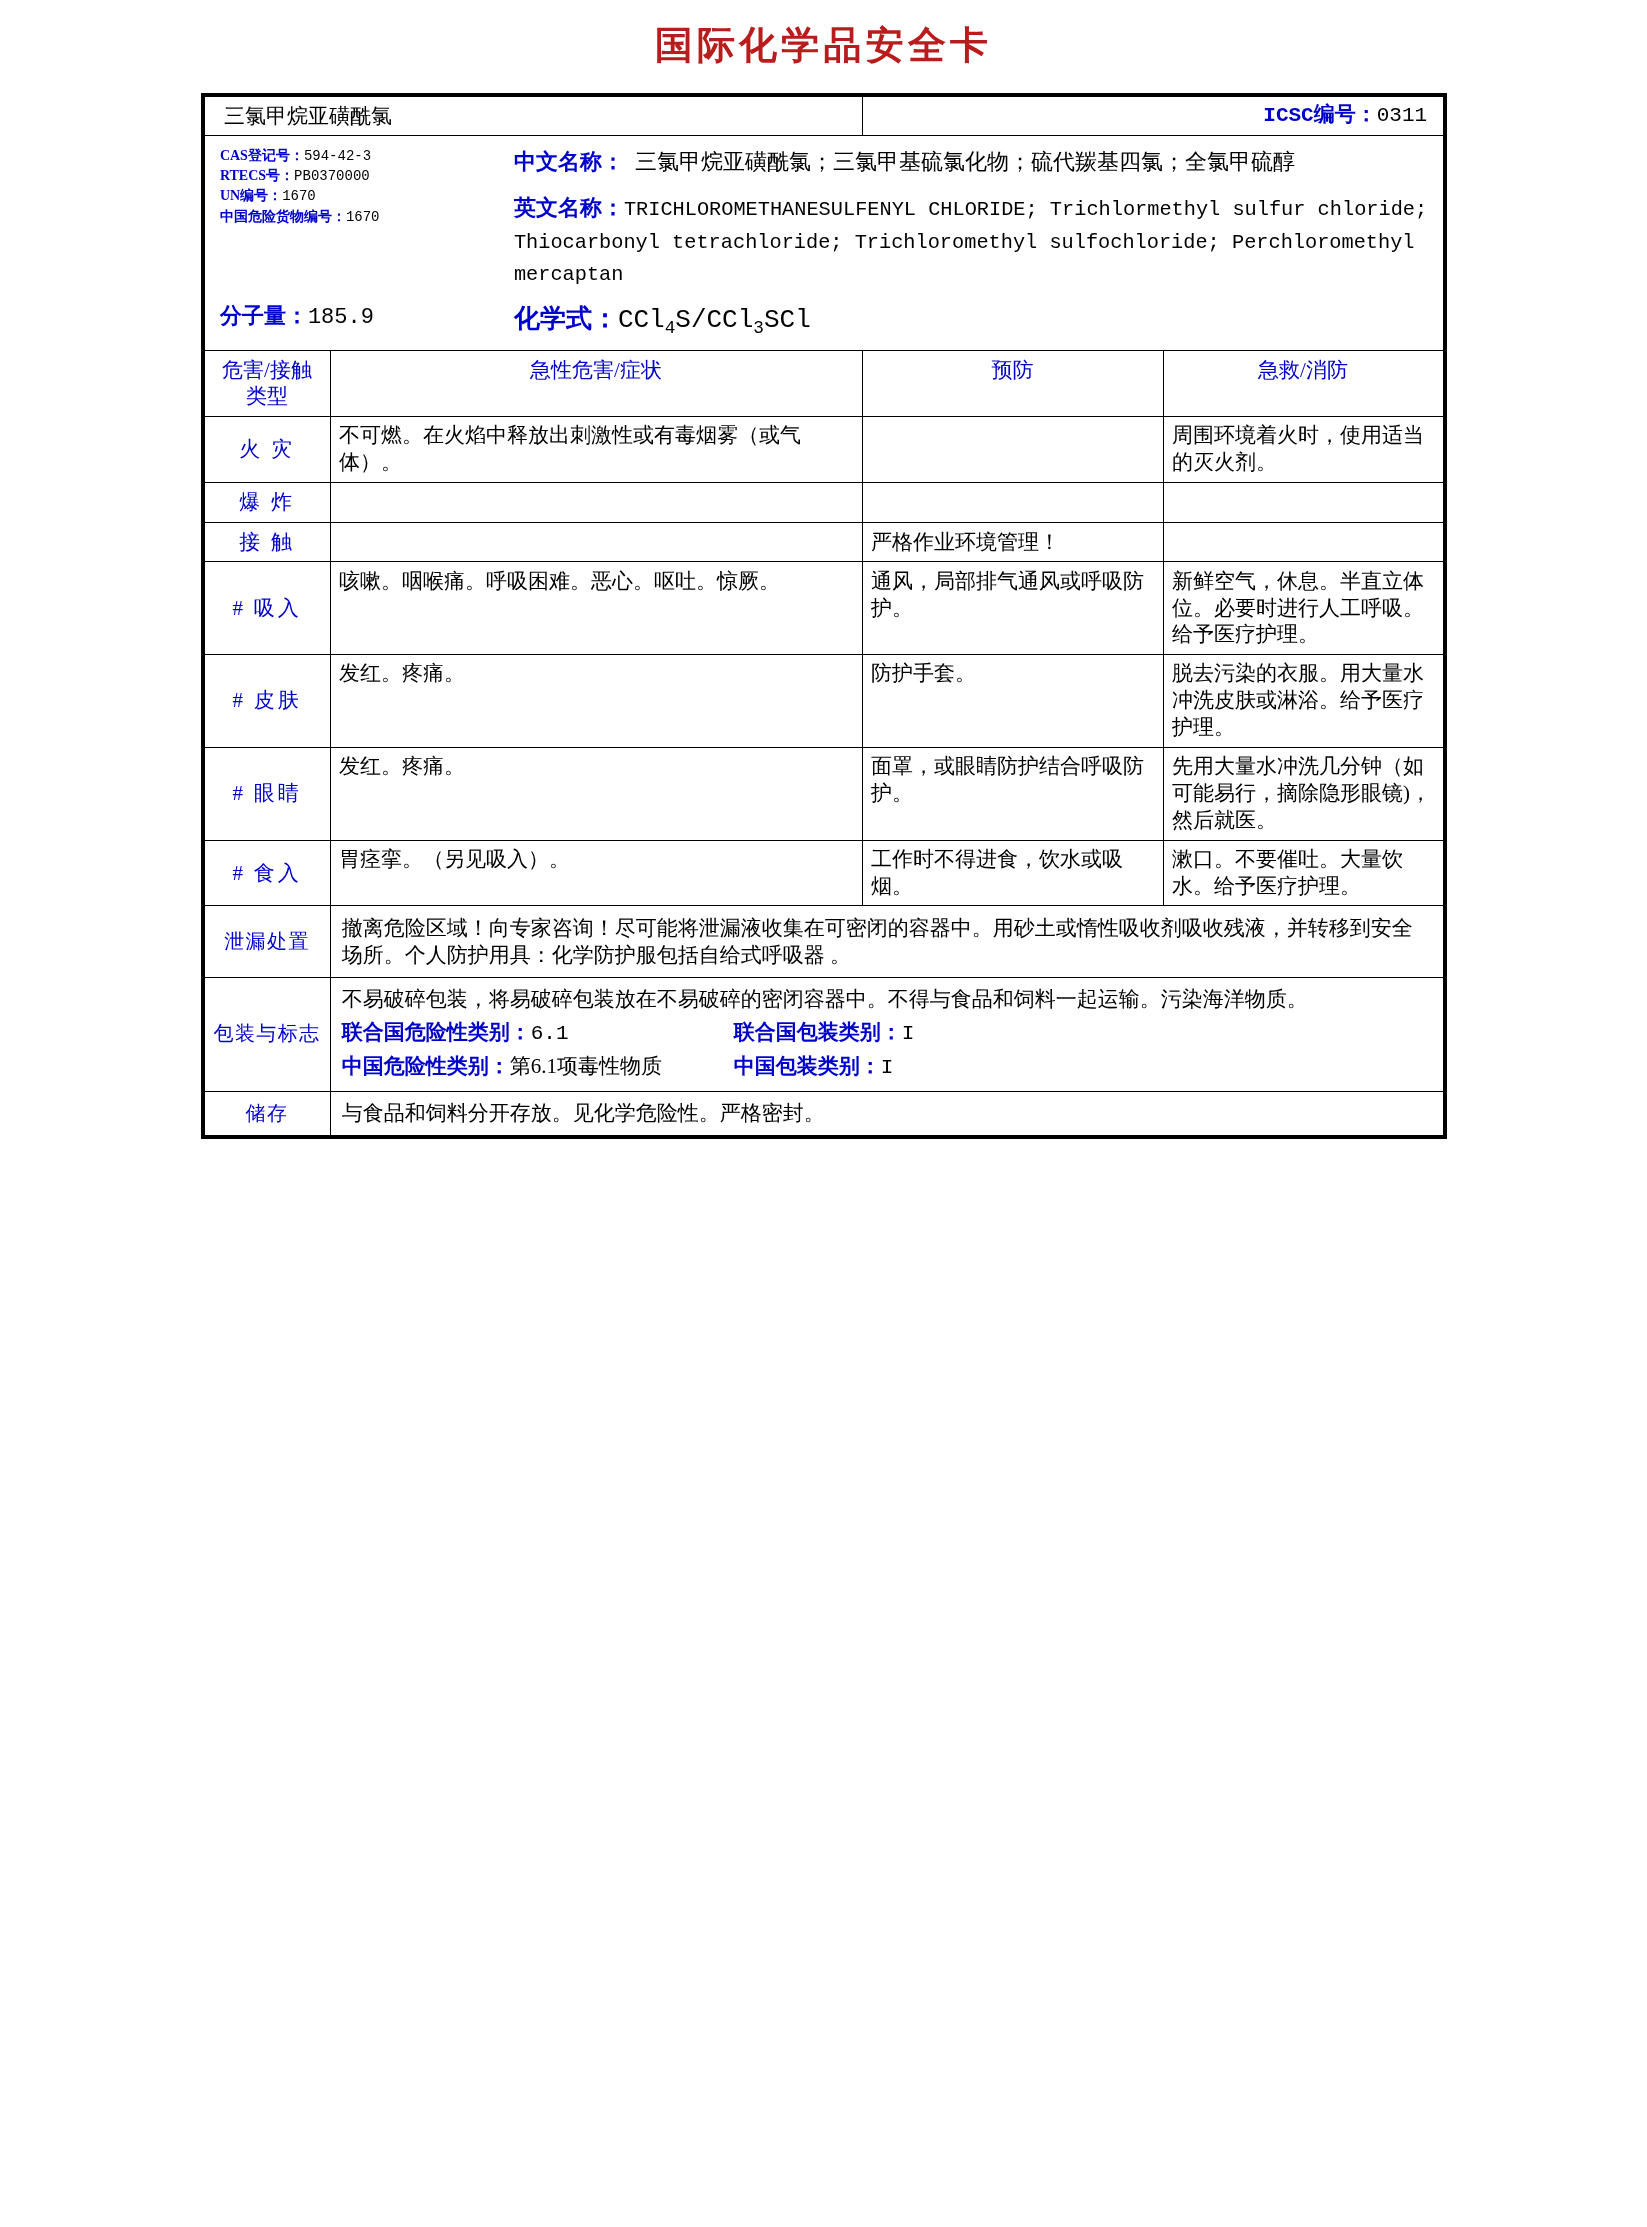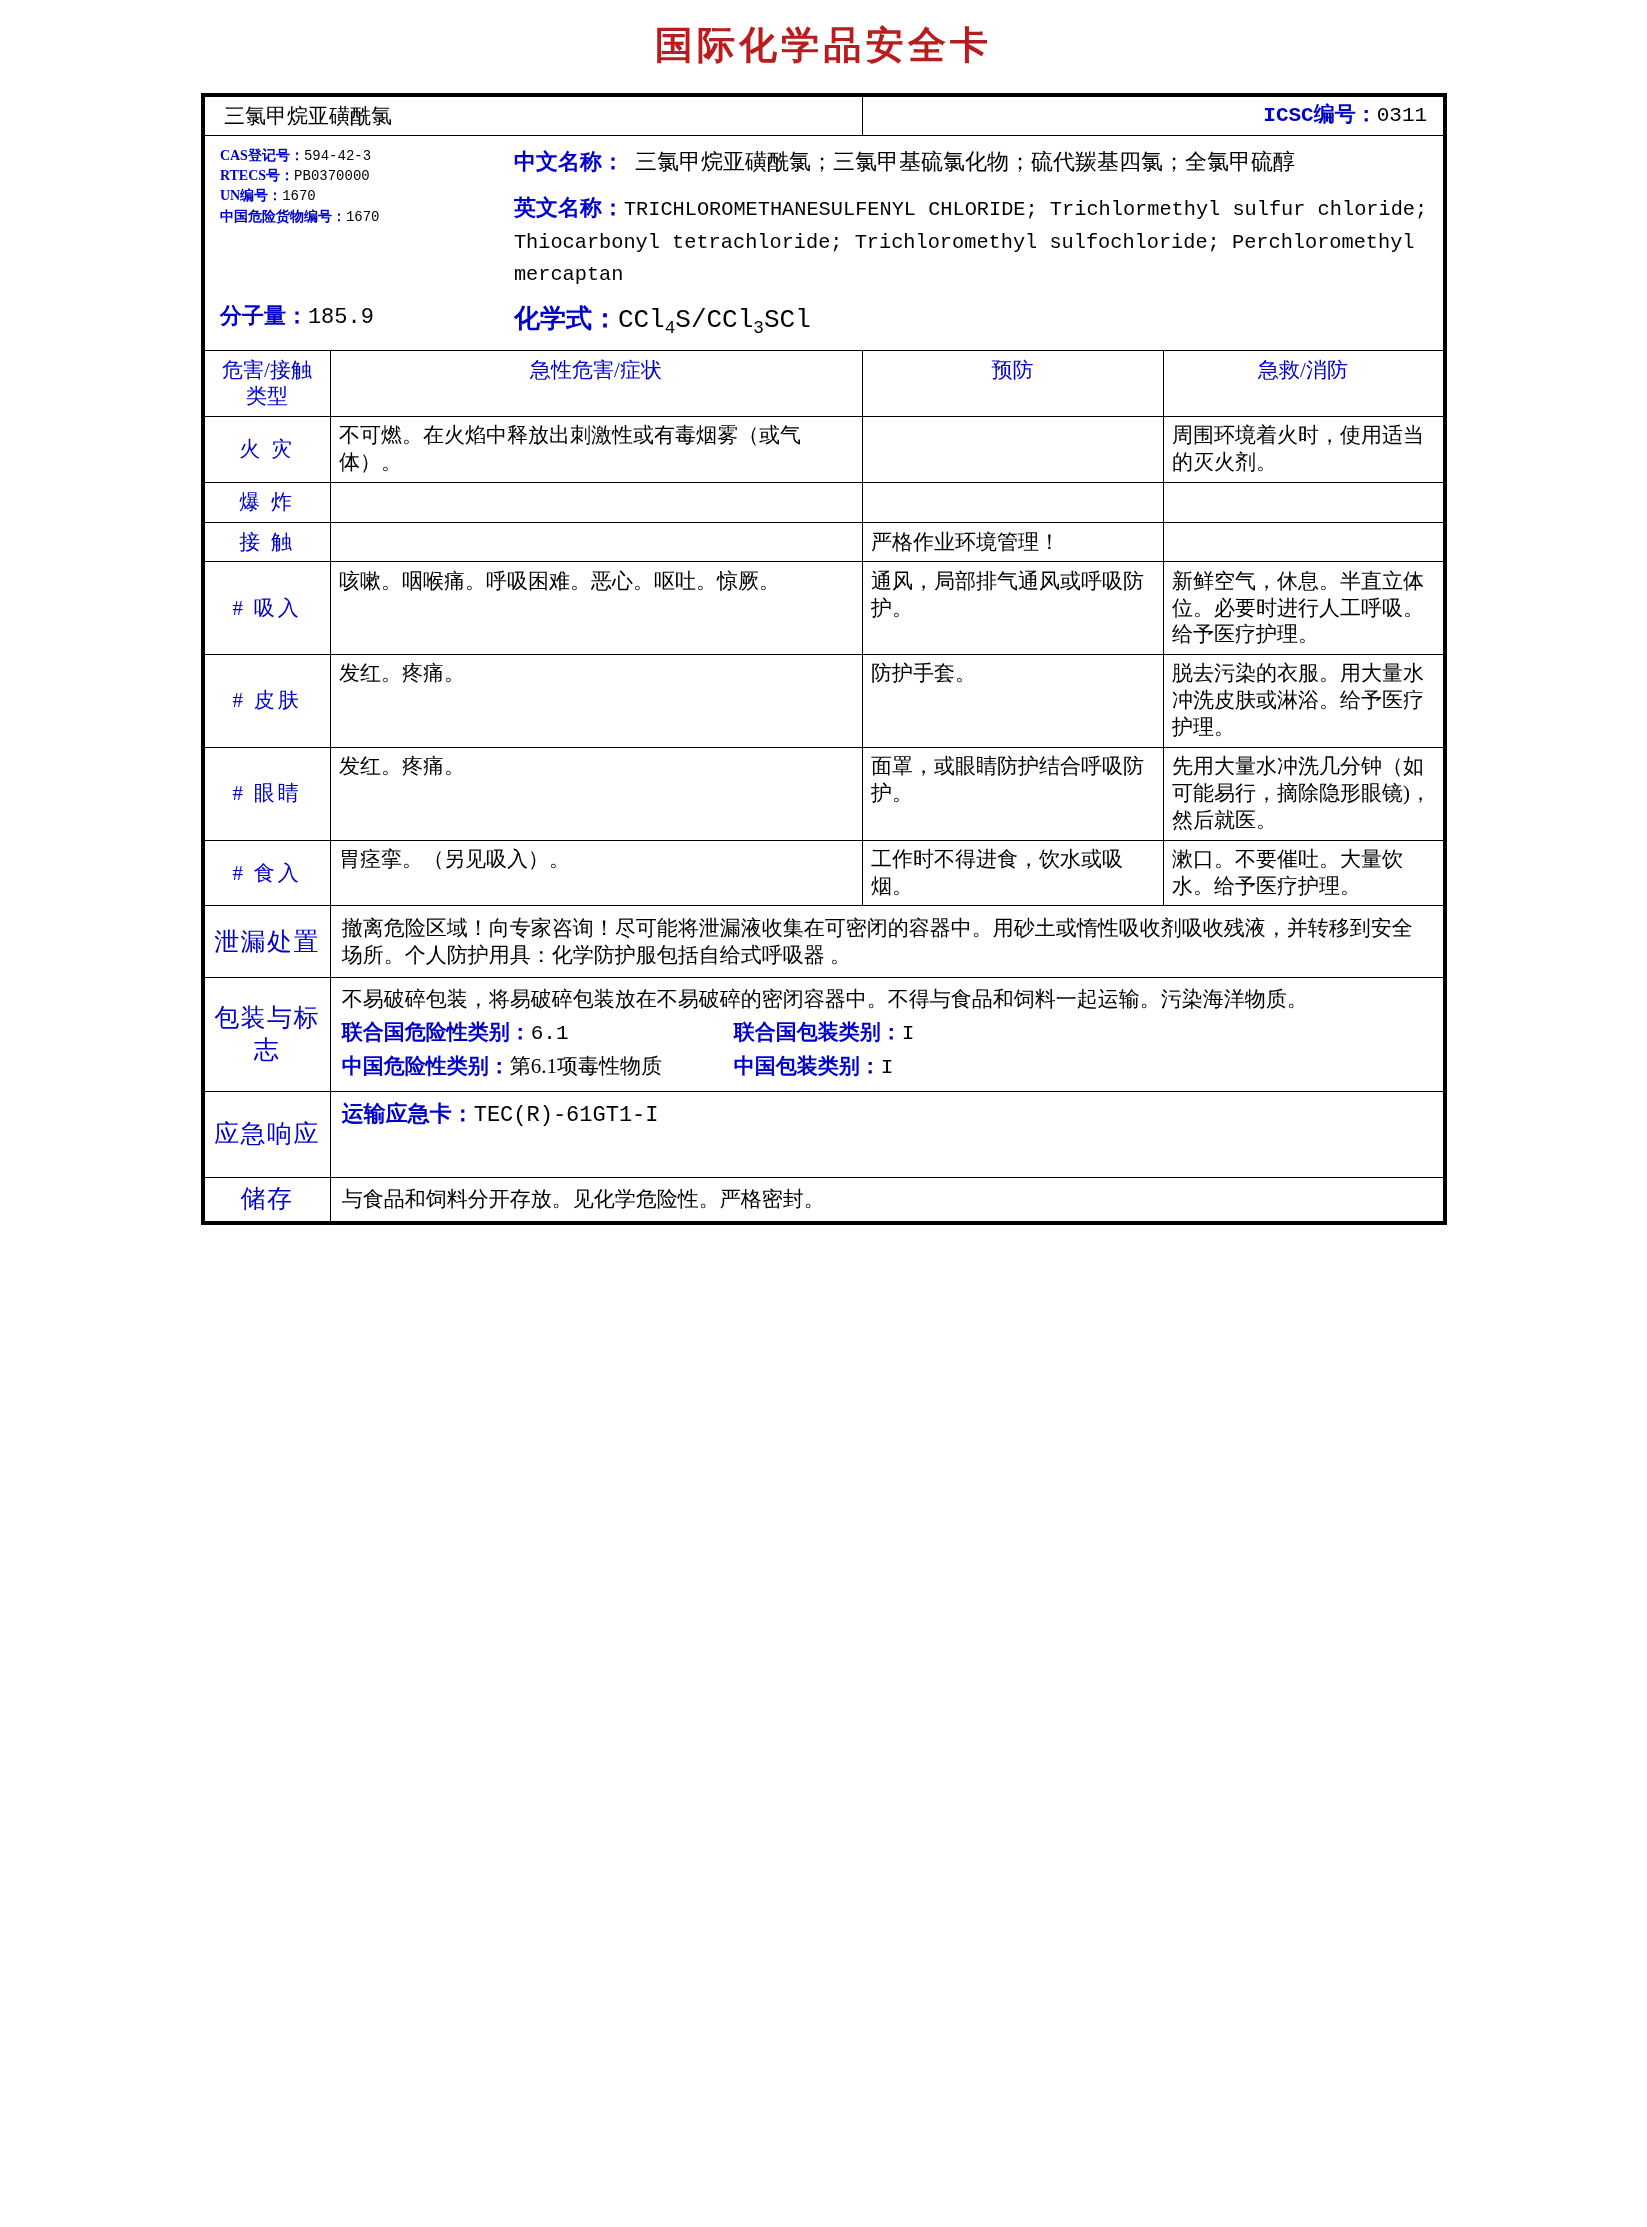--- a/index.html
+++ b/index.html
@@ -129,21 +129,21 @@
     line-height: 1.3;
   }
   .rowlabel {
     text-align: center;
     color: #0000cc;
     font-size: 23px;
     vertical-align: middle !important;
     letter-spacing: 2.8px;
   }
   .rowlabel.small {
-    font-size: 25px;
+    font-size: 20px;
     letter-spacing: 1.4px;
   }
   .cellbody {
     font-size: 21px;
     line-height: 1.3;
   }
   .wide-body {
     font-size: 22px;
     line-height: 1.45;
     padding: 8.4px 11.2px !important;
@@ -306,29 +306,20 @@
             <div class="a">
               <span class="blue-b">中国危险性类别：</span><span>第6.1项毒性物质</span>
             </div>
             <div class="b">
               <span class="blue-b">中国包装类别：</span><span class="mono">I</span>
             </div>
           </div>
         </td>
       </tr>
 
-      <tr>
-        <td class="rowlabel small">应急响应</td>
-        <td class="wide-body" colspan="4">
-          <div class="emerg">
-            <span class="blue-b">运输应急卡：</span><span class="mono">TEC(R)-61GT1-I</span>
-          </div>
-          <div style="height:38px;"></div>
-        </td>
-      </tr>
 
       <tr>
         <td class="rowlabel small">储存</td>
         <td class="wide-body" colspan="4">与食品和饲料分开存放。见化学危险性。严格密封。</td>
       </tr>
 
     </tbody>
       </table>
   </div>
 </div>

